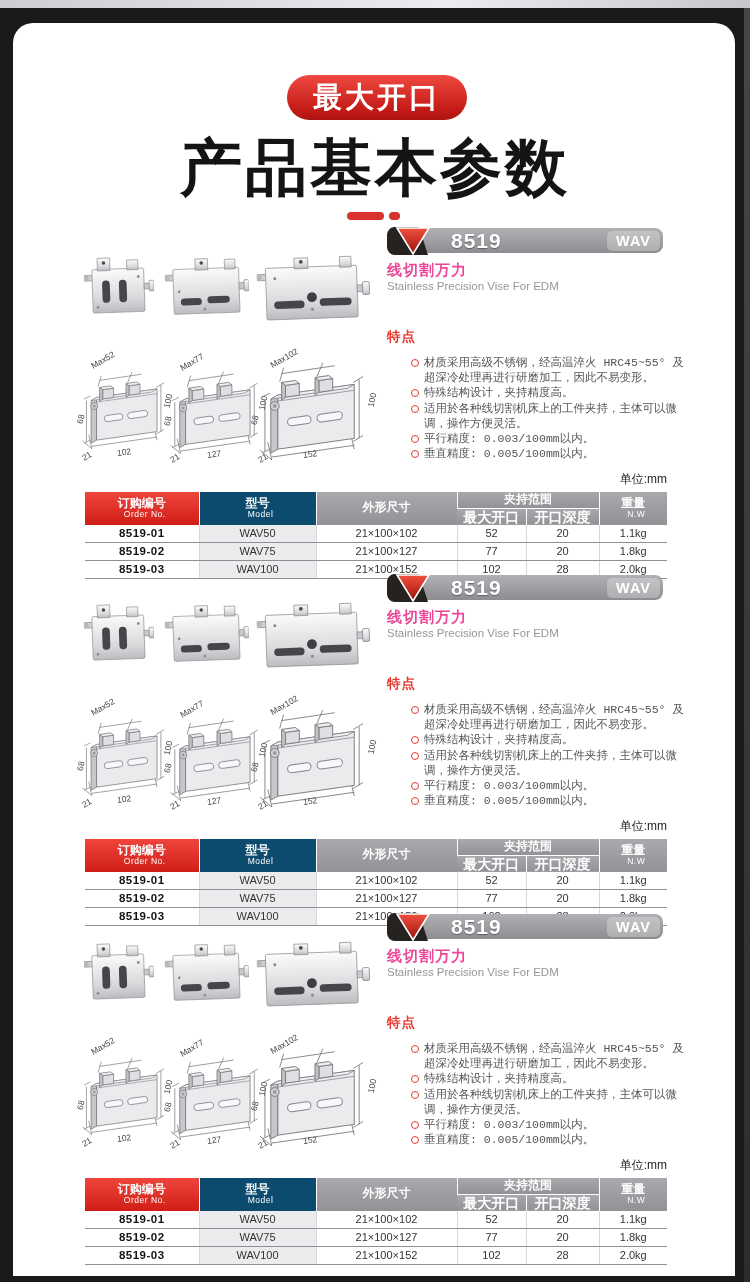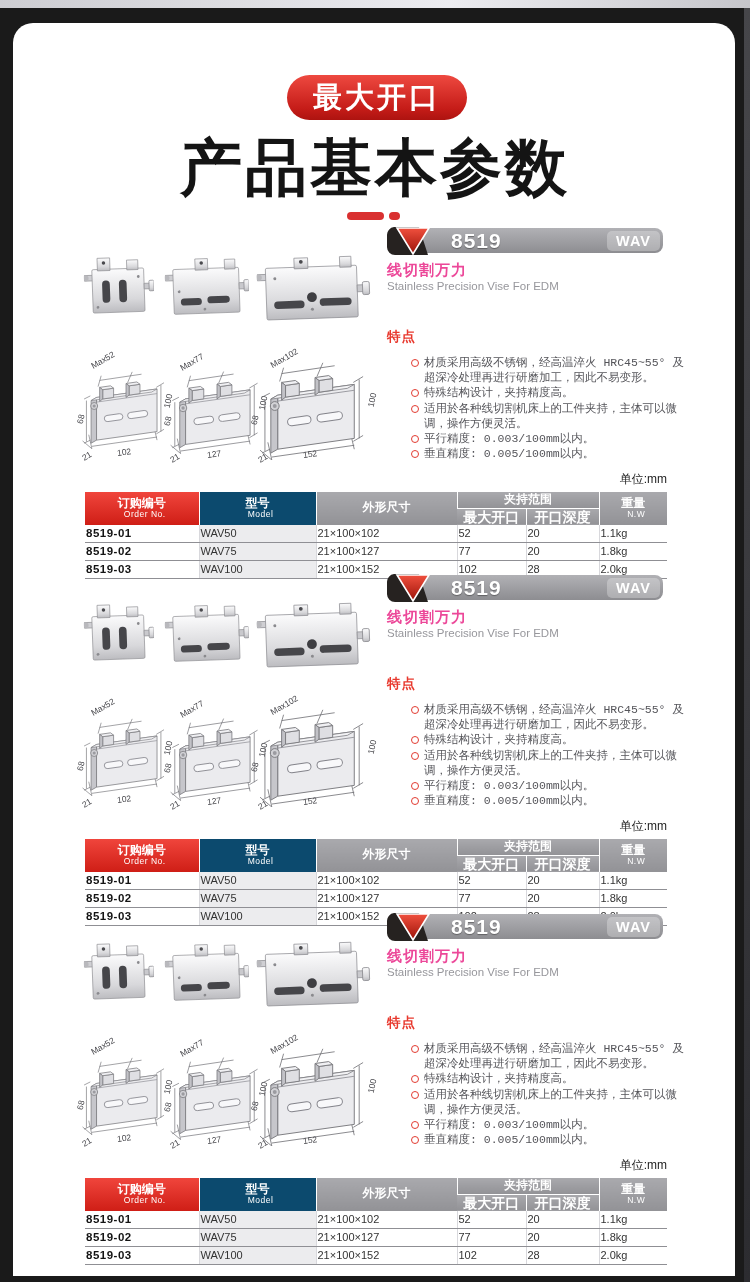--- a/index.html
+++ b/index.html
@@ -74,21 +74,21 @@
   table.spec th{color:#fff;font-size:12px;font-weight:bold;padding:0;line-height:1.15;
     border-left:1px solid #fff;}
   table.spec th:first-child{border-left:none;}
   table.spec .en{display:block;font-size:8.5px;font-weight:normal;letter-spacing:.5px;margin-left:6px;}
   .th-red{background:linear-gradient(180deg,#f0453c,#cf1e16);}
   .th-black{background:#0c4a6e;}
   .th-gray{background:linear-gradient(180deg,#a9a9ad,#929296);}
   tr.sub-row th{border-top:1px solid #fff;font-size:14px;}
   table.spec thead tr:first-child{height:16px;}
   table.spec tr.sub-row{height:13px;}
-  table.spec td{height:15px;font-size:11px;color:#333;
+  table.spec td{height:15px;text-align:center;font-size:11px;color:#333;
     border-bottom:1px solid #8f8f94;border-left:1px solid #d8d8dc;line-height:15px;}
   table.spec td:first-child{border-left:none;}
   table.spec td.order{font-weight:bold;color:#141414;font-size:11.5px;letter-spacing:.5px;}
   table.spec td.model{background:#ececee;margin-left:31px;}
 </style>
 </head>
 <body>
 
 <svg style="position:absolute;width:0;height:0" aria-hidden="true">
   <defs>

